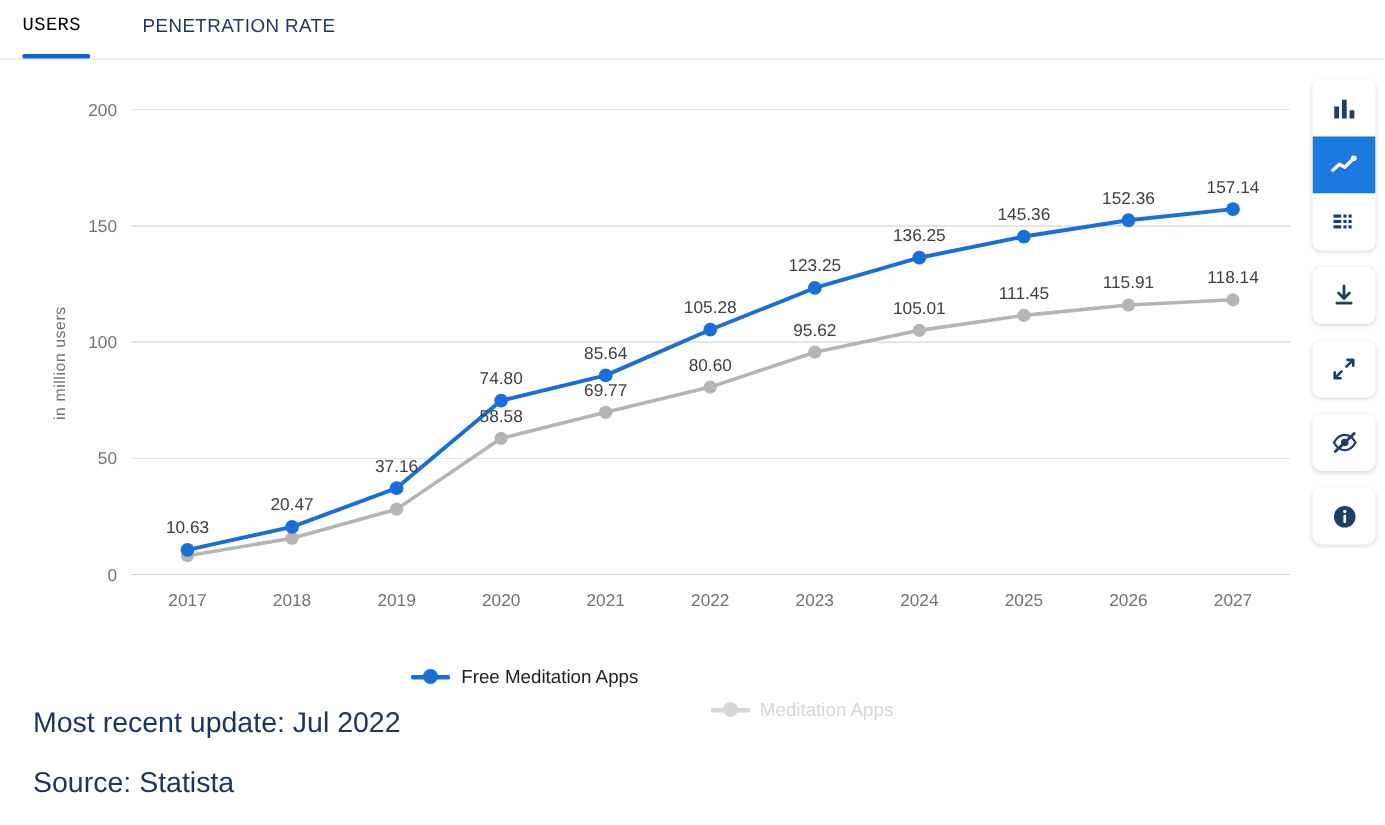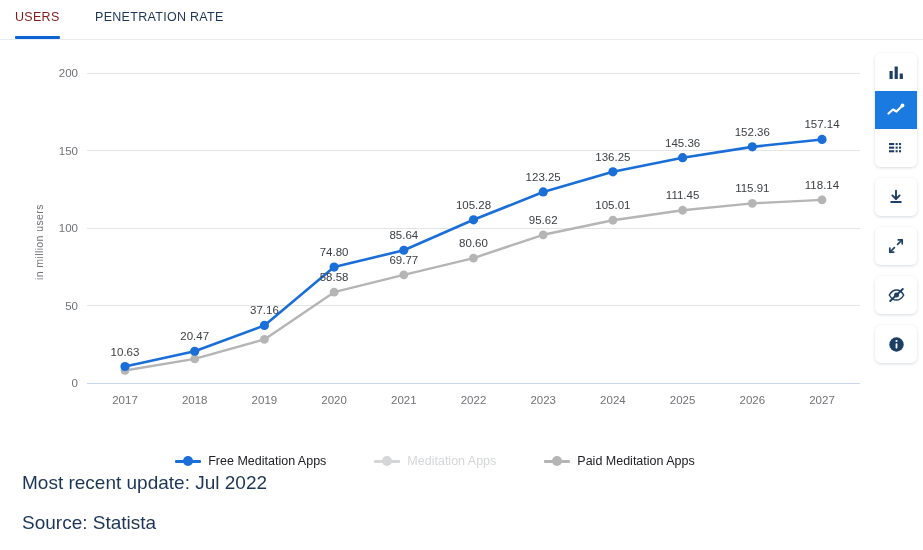--- a/index.html
+++ b/index.html
@@ -17,21 +17,21 @@
   .tabbar {
     position: absolute; left: 0; top: 0; width: 923px; height: 40px;
     border-bottom: 1px solid #e9ecef;
   }
   .tab {
     position: absolute; top: 10px;
     font-size: 12.5px; letter-spacing: .3px;
     color: #1d3557; font-weight: 400;
     cursor: pointer; white-space: nowrap;
   }
-  .tab.active { color: #7f1d1d; }
+  .tab.active { color: #000000; font-family: Liberation Mono, monospace; }
   .tab-underline {
     position: absolute; height: 3px; background: #0b63d6; border-radius: 1px;
   }
 
   
   .chartwrap { position: absolute; left: 0; top: 41px; width: 923px; height: 410px; }
   svg.chart { display: block; }
 
   .ylabel {
     font-size: 10.5px; fill: #6f7276;
@@ -51,22 +51,22 @@
   .dlabel {
     font-size: 11.5px; fill: #3c4043;
     font-family: "Liberation Sans", sans-serif;
     text-anchor: middle;
   }
   .gridline { stroke: #e4e5e7; stroke-width: 1; shape-rendering: crispEdges; }
   .zeroline { stroke: #c9d6ec; stroke-width: 1; shape-rendering: crispEdges; }
 
   
   .legend {
-    position: absolute; left: 0; top: 410px; width: 870px;
-    display: flex; justify-content: center; align-items: flex-end; gap: 48px;
+    position: absolute; left: 0; top: 422px; width: 870px;
+    display: flex; justify-content: center; align-items: center; gap: 48px;
   }
   .legend-item {
     display: flex; align-items: center; gap: 7px; cursor: pointer;
     font-size: 12.5px; color: #202124; white-space: nowrap;
   }
   .legend-item.muted { color: #d4d6d8; margin-top: 44px; }
   .lg-mark { position: relative; width: 26px; height: 12px; flex: none; }
   .lg-mark .bar {
     position: absolute; left: 0; top: 5px; width: 26px; height: 2.5px; border-radius: 1px;
   }
@@ -183,27 +183,20 @@
         </span>
         <span>Free Meditation Apps</span>
       </div>
       <div class="legend-item muted">
         <span class="lg-mark">
           <span class="bar" style="background: rgb(212, 214, 216);"></span>
           <span class="dot" style="background: rgb(212, 214, 216);"></span>
         </span>
         <span>Meditation Apps</span>
       </div>
-      <div class="legend-item">
-        <span class="lg-mark">
-          <span class="bar" style="background: rgb(181, 181, 181);"></span>
-          <span class="dot" style="background: rgb(181, 181, 181);"></span>
-        </span>
-        <span>Paid Meditation Apps</span>
-      </div>
     </div>
 
   <div class="footer">
     <div class="footline">Most recent update: Jul 2022</div>
     <div class="footline">Source: Statista</div>
   </div>
 
   <div class="toolbar">
     <div class="tgroup">
 

